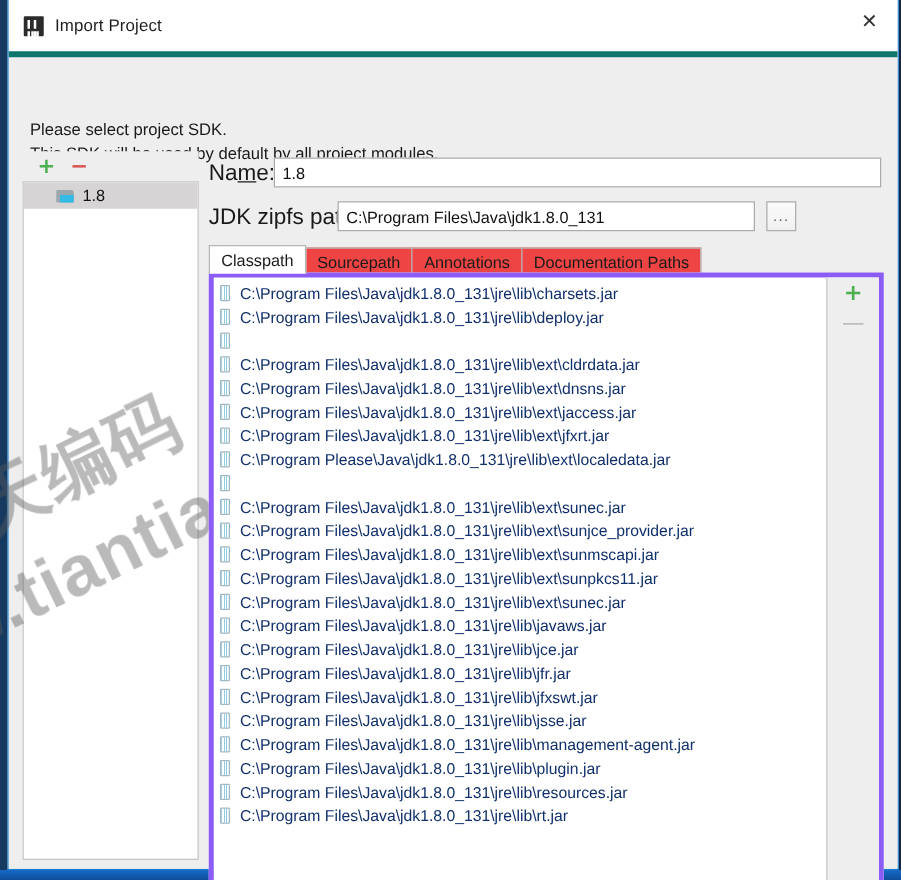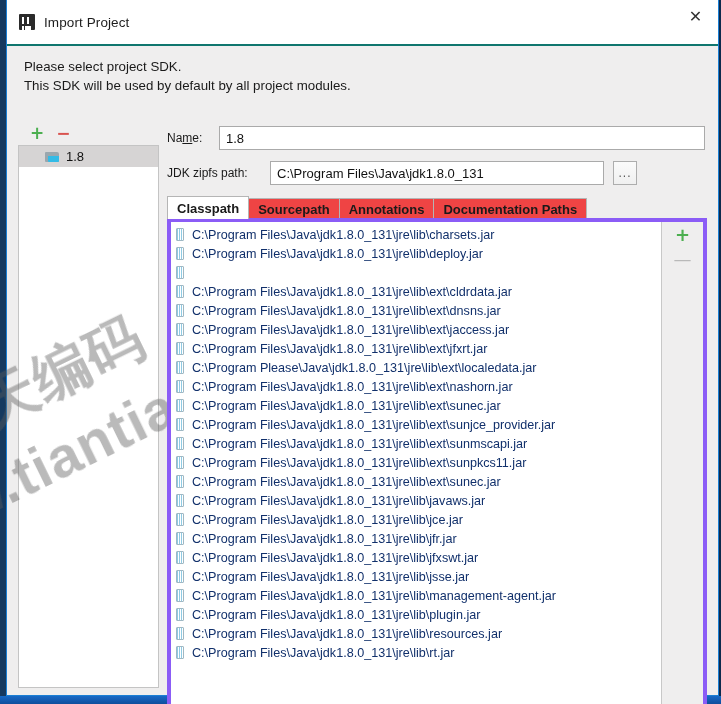--- a/index.html
+++ b/index.html
@@ -35,21 +35,21 @@
     border-top: none;
     display: flex; flex-direction: column;
   }
 
   
   #titlebar {
     height: 46px; min-height: 33px;
     background: #ffffff;
     display: flex; align-items: center;
     position: relative;
-    border-bottom: 2px solid #0f766e;
+    border-bottom: 5px solid #0f766e;
   }
   #app-icon {
     width: 16px; height: 16px;
     margin-left: 12px; margin-right: 9px;
     background: #2b2b2b;
     border-radius: 1px;
     position: relative;
     flex: 0 0 auto;
   }
   #app-icon::before {
@@ -78,21 +78,21 @@
   
   #content {
     flex: 1 1 auto;
     position: relative;
     background: #efeeee;
     padding: 0;
   }
 
   #prompt {
     padding: 12px 0 0 17px;
-    font-size: 13.3px; color: #1a1a1a; line-height: 18.5px;
+    font-size: 13.3px; color: #1a1a1a; line-height: 18.5px; margin-top: 37px;
   }
   #prompt div { white-space: nowrap; }
 
   
   #sdk-panel {
     position: absolute;
     left: 11px; top: 75px;
     width: 141px; height: 567px;
     display: flex; flex-direction: column;
   }
@@ -148,21 +148,21 @@
   #detail {
     position: absolute;
     left: 160px; top: 80px;
     width: 540px;
   }
   .field-row {
     display: flex; align-items: center;
     margin-bottom: 11px;
   }
   .field-label {
-    font-size: 12px; color: #1a1a1a;
+    font-size: 18px; color: #1a1a1a;
     white-space: nowrap;
   }
   .field-label u { text-decoration: underline; }
   .text-input {
     height: 24px;
     background: #ffffff;
     border: 1px solid #aaaaaa;
     font-size: 13px; color: #111;
     display: flex; align-items: center;
     padding-left: 6px;
@@ -182,21 +182,20 @@
     font-size: 12px; color: #555; cursor: pointer;
     letter-spacing: 1px;
   }
 
   
   #tabs {
     display: flex; align-items: flex-end;
     margin-top: 5px;
     height: 23px;
     position: relative;
-    font-weight: bold;
   }
   .tab {
     height: 21px;
     padding: 0 9px;
     display: flex; align-items: center;
     font-size: 13px; color: #1a1a1a;
     background: #ef4444;
     border: 1px solid #b5b5b5;
     border-bottom: none;
     margin-right: -1px;
@@ -393,21 +392,20 @@
             <div class="cp-row">
               <span class="jar-icon"></span>
               <span class="cp-text">C:\Program Files\Java\jdk1.8.0_131\jre\lib\ext\jfxrt.jar</span>
             </div>
             <div class="cp-row">
               <span class="jar-icon"></span>
               <span class="cp-text">C:\Program Please\Java\jdk1.8.0_131\jre\lib\ext\localedata.jar</span>
             </div>
             <div class="cp-row">
               <span class="jar-icon"></span>
-              <span class="cp-text">C:\Program Files\Java\jdk1.8.0_131\jre\lib\ext\nashorn.jar</span>
             </div>
             <div class="cp-row">
               <span class="jar-icon"></span>
               <span class="cp-text">C:\Program Files\Java\jdk1.8.0_131\jre\lib\ext\sunec.jar</span>
             </div>
             <div class="cp-row">
               <span class="jar-icon"></span>
               <span class="cp-text">C:\Program Files\Java\jdk1.8.0_131\jre\lib\ext\sunjce_provider.jar</span>
             </div>
             <div class="cp-row">

